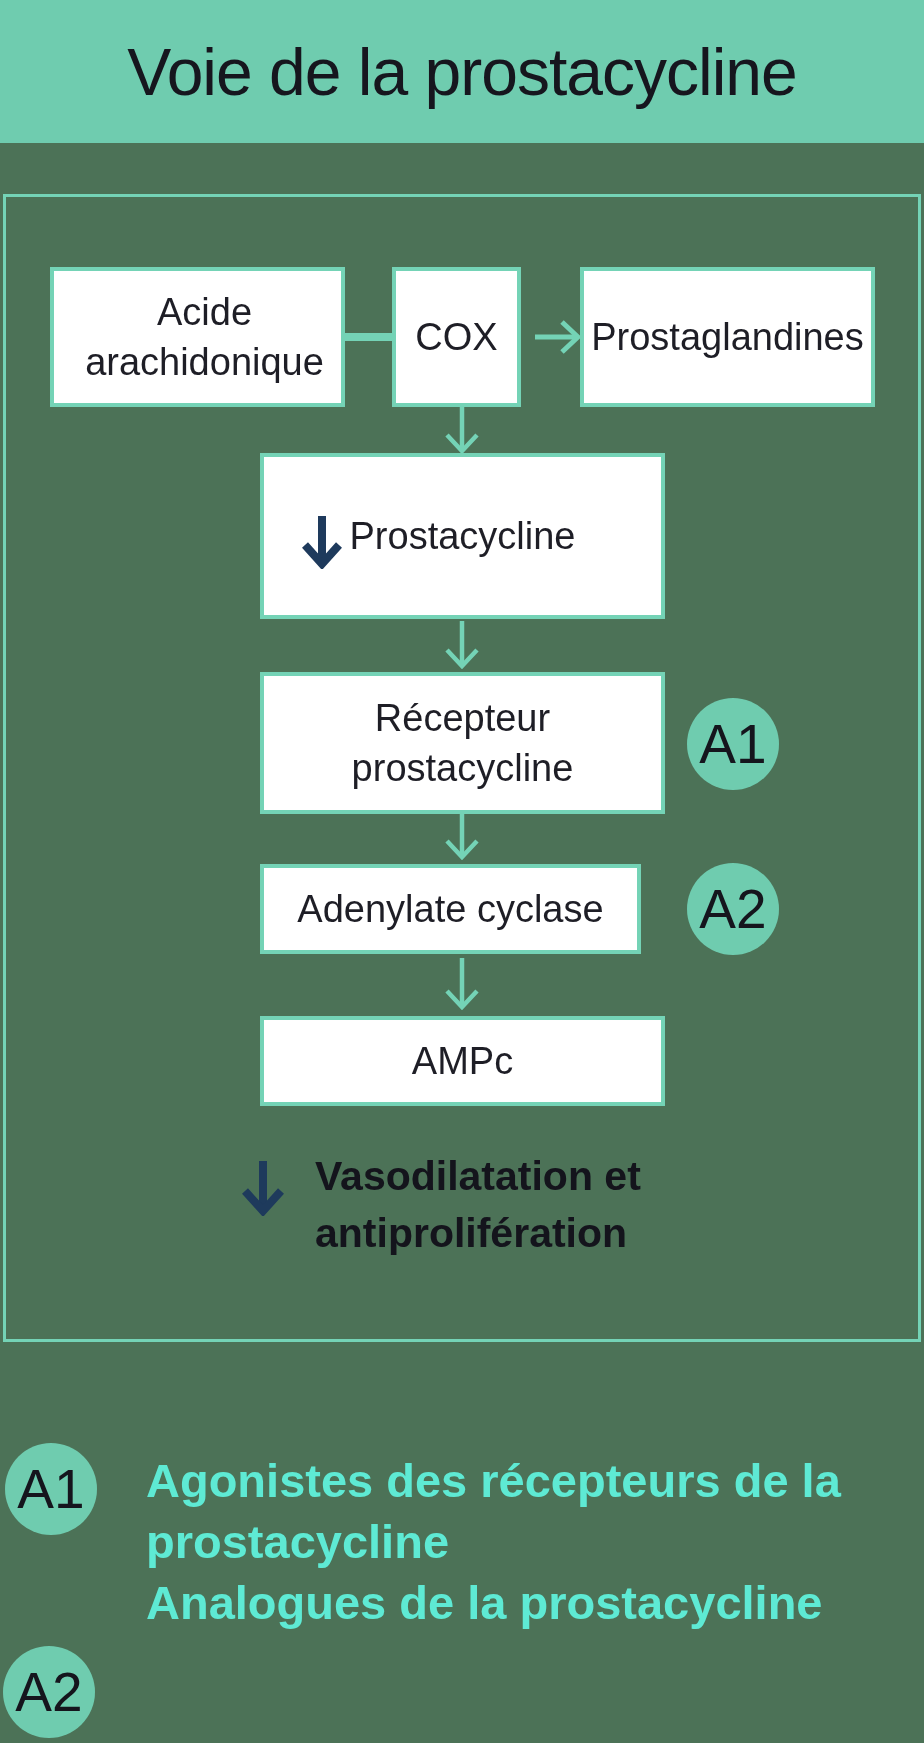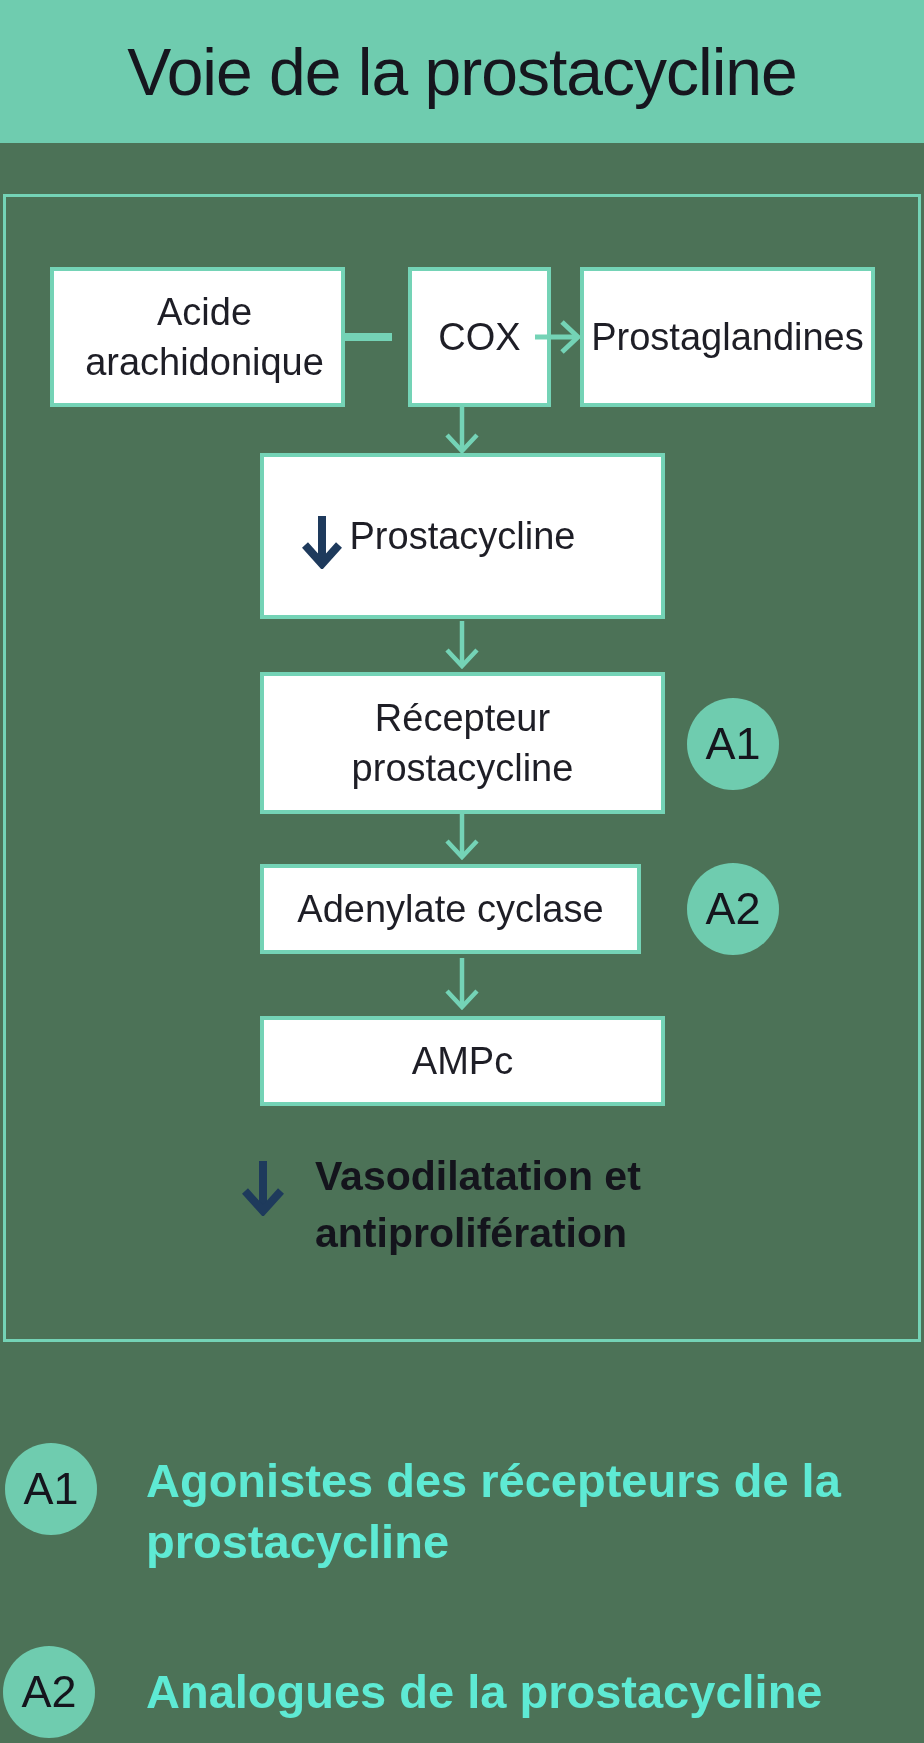--- a/index.html
+++ b/index.html
@@ -28,21 +28,21 @@
     border:3px solid #74d3b6;box-sizing:border-box;
   }
   
   .node{
     position:absolute;background:#ffffff;border:4px solid #74d3b6;
     box-sizing:border-box;
     display:flex;align-items:center;justify-content:center;
     text-align:center;font-size:38px;line-height:50px;color:#1e1e26;
   }
   #node-acide{left:50px;top:267px;width:295px;height:140px;padding-left:14px;}
-  #node-cox{left:392px;top:267px;width:143px;height:140px;margin-left:16px;}
+  #node-cox{left:392px;top:267px;width:129px;height:140px;}
   #node-prostaglandines{left:580px;top:267px;width:295px;height:140px;}
   #node-prostacycline{left:260px;top:453px;width:405px;height:166px;}
   #node-recepteur{left:260px;top:672px;width:405px;height:142px;justify-content:center;}
   #node-adenylate{left:260px;top:864px;width:381px;height:90px;}
   #node-ampc{left:260px;top:1016px;width:405px;height:90px;}
   .node .sub2{font-size:24px;vertical-align:-9px;}
   
   .conn-h{position:absolute;left:345px;top:333px;width:47px;height:8px;background:#74d3b6;}
   .arr{position:absolute;}
   #arrow-right{left:535px;top:319px;}
@@ -56,33 +56,33 @@
   #outcome-icon{position:absolute;left:240px;top:1158px;width:46px;height:58px;}
   .outcome-text{
     position:absolute;left:315px;top:1148px;width:470px;
     font-size:41px;font-weight:700;line-height:57px;color:#14141c;
   }
   
   .badge{
     position:absolute;width:92px;height:92px;border-radius:50%;
     background:#6fccaf;
     display:flex;align-items:center;justify-content:center;
-    font-size:45px;color:#15151d;
+    font-size:55px;color:#15151d;
   }
   #badge-a1{left:687px;top:698px;}
   #badge-a2{left:687px;top:863px;}
   #legend-badge-a1{left:5px;top:1443px;}
   #legend-badge-a2{left:3px;top:1646px;}
   
   .legend-text{
     position:absolute;left:146px;width:730px;
     font-size:47px;font-weight:700;line-height:61px;color:#5eead4;
   }
   #legend-text-a1{top:1450px;}
-  #legend-text-a2{top:1661px;}
+  #legend-text-a2{top:1572px;}
   .line{display:block;}
 </style>
 </head>
 <body>
 
 <div id="page">
 
   <header class="banner">
     <h1>Voie de la prostacycline</h1>
   </header>

